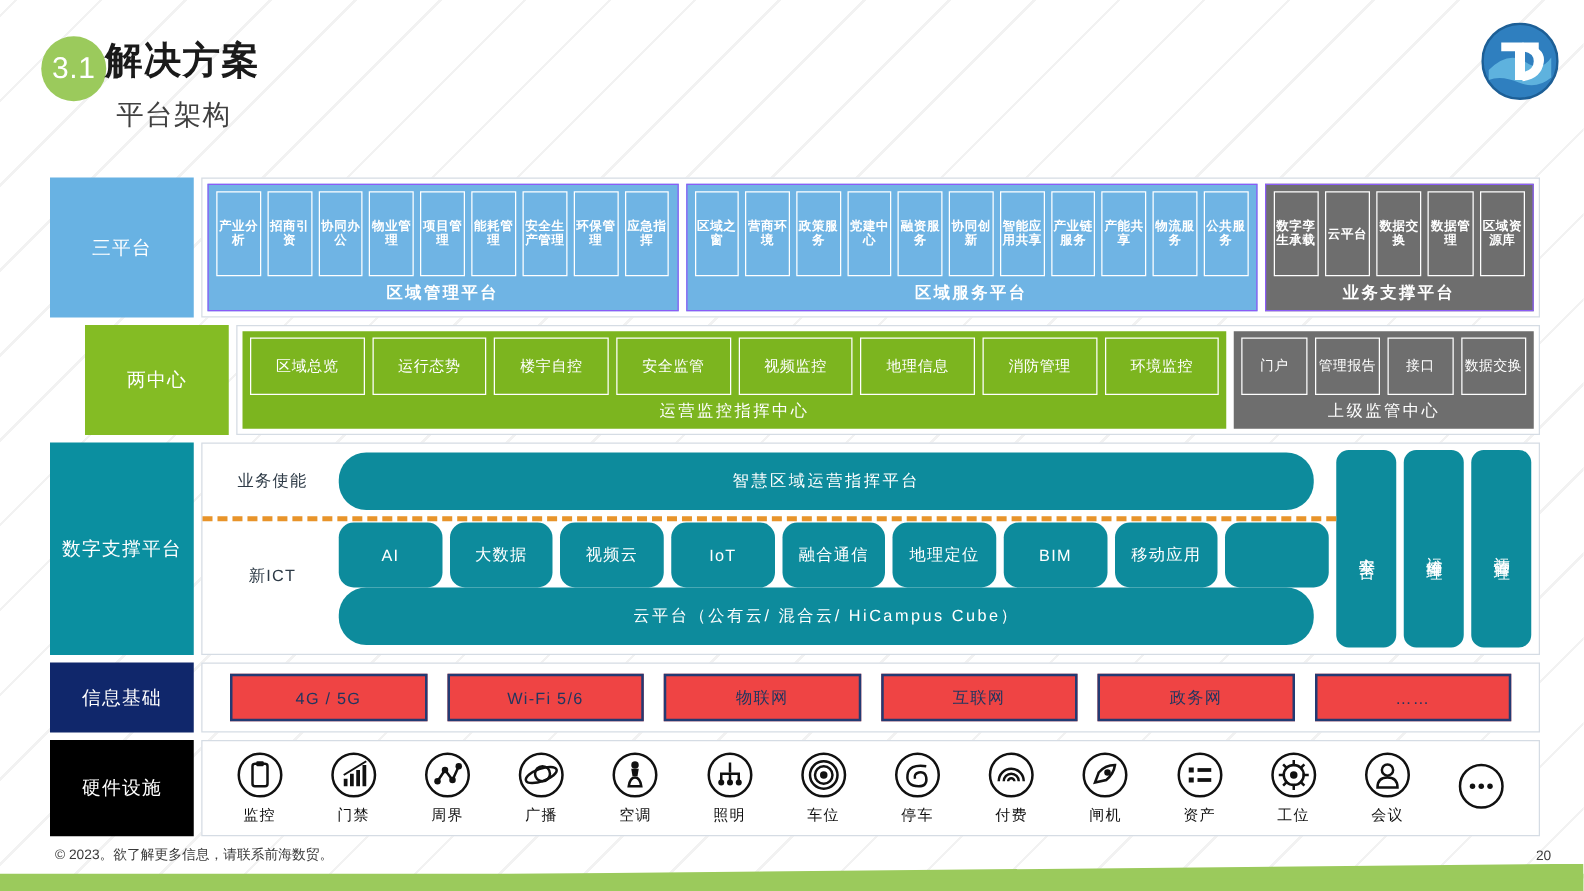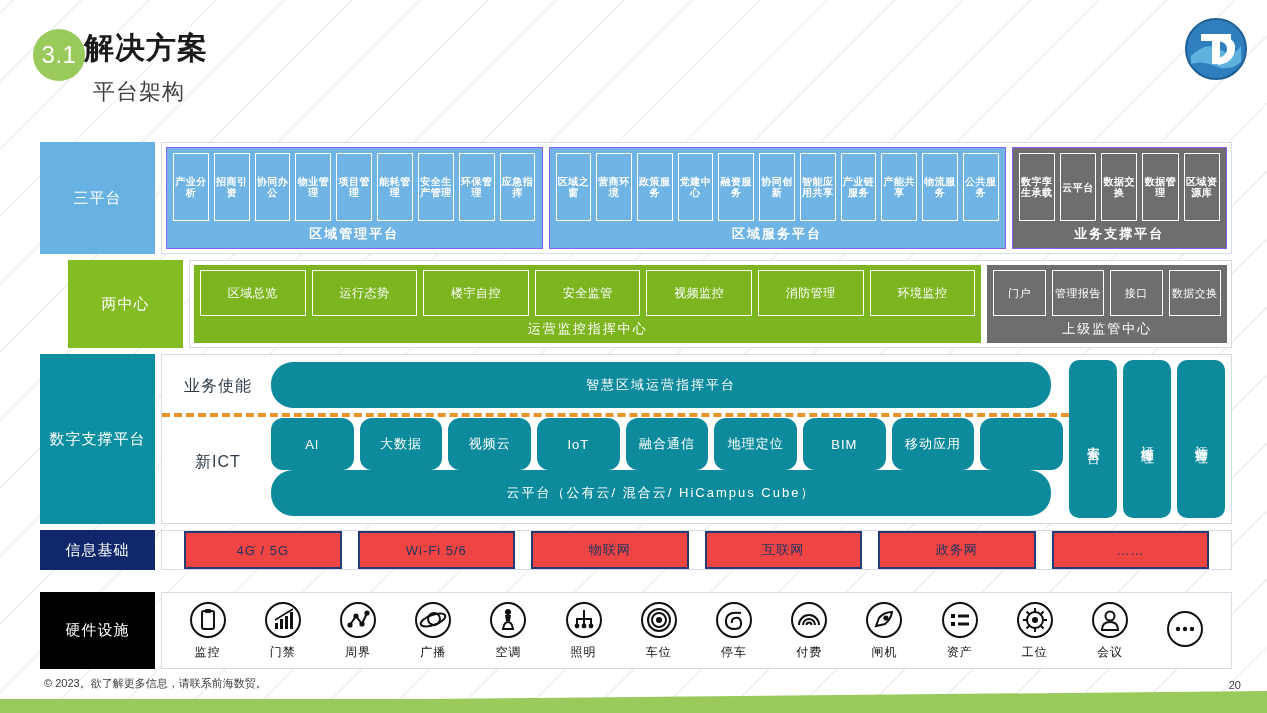--- a/index.html
+++ b/index.html
@@ -104,21 +104,21 @@
     width: 48px; background: #0d8b9c; border-radius: 10px;
     color: #ffffff; font-size: 13px; letter-spacing: 2px;
     display: flex; align-items: center; justify-content: center;
     text-align: center; line-height: 16px;
     writing-mode: vertical-rl; text-orientation: upright;
     padding: 8px 0;
   }
   .lbl-col { position: absolute; left: 0; top: 0; width: 100px; height: 100%; }
   .lbl-enable, .lbl-ict {
     position: absolute; left: 0; width: 100px; text-align: center;
-    color: #2d3a46; font-size: 16px; letter-spacing: 1px;
+    color: #2d3a46; font-size: 13px; letter-spacing: 1px;
   }
   .lbl-enable { top: 16px; }
   .lbl-ict { top: 92px; }
   .dashline {
     position: absolute; left: -6px; right: -6px; top: 53px; height: 0;
     border-top: 4px dashed #e8942a;
   }
   .band {
     position: absolute; left: 103px; right: 12px;
     background: #0d8b9c; border-radius: 22px;
@@ -131,21 +131,21 @@
     position: absolute; left: 103px; right: 0; top: 58px; height: 52px;
     display: flex; gap: 6px;
   }
   .mid-pill {
     flex: 1 1 0; background: #0d8b9c; border-radius: 12px;
     color: #ffffff; font-size: 13px; letter-spacing: 1px;
     display: flex; align-items: center; justify-content: center;
   }
 
   
-  #row4 { top: 388px; height: 40px; }
+  #row4 { top: 388px; height: 56px; }
   #row4 .rowlabel { background: #10276b; font-size: 15px; }
   #row4 .rowbody { display: flex; align-items: center; justify-content: space-between;
                    background: #ffffff; border: 1px solid #d5dce4; padding: 6px 22px; gap: 16px; }
   .net-box {
     flex: 1 1 0; height: 38px; border: 2px solid #233a73; background: #ef4444;
     color: #22365f; font-size: 13px; letter-spacing: 1px;
     display: flex; align-items: center; justify-content: center;
   }
 
   
@@ -249,20 +249,21 @@
       <div class="rowlabel">两中心</div>
       <div class="rowbody">
 
         <div class="ctr green" style="flex:8 1 0">
           <div class="ctr-cells">
             <div class="cell">区域总览</div>
             <div class="cell">运行态势</div>
             <div class="cell">楼宇自控</div>
             <div class="cell">安全监管</div>
             <div class="cell">视频监控</div>
+            <div class="cell">地理信息</div>
             <div class="cell">消防管理</div>
             <div class="cell">环境监控</div>
           </div>
           <div class="ctr-title">运营监控指挥中心</div>
         </div>
 
         <div class="ctr gray" style="flex:2.35 1 0">
           <div class="ctr-cells">
             <div class="cell">门户</div>
             <div class="cell">管理报告</div>

